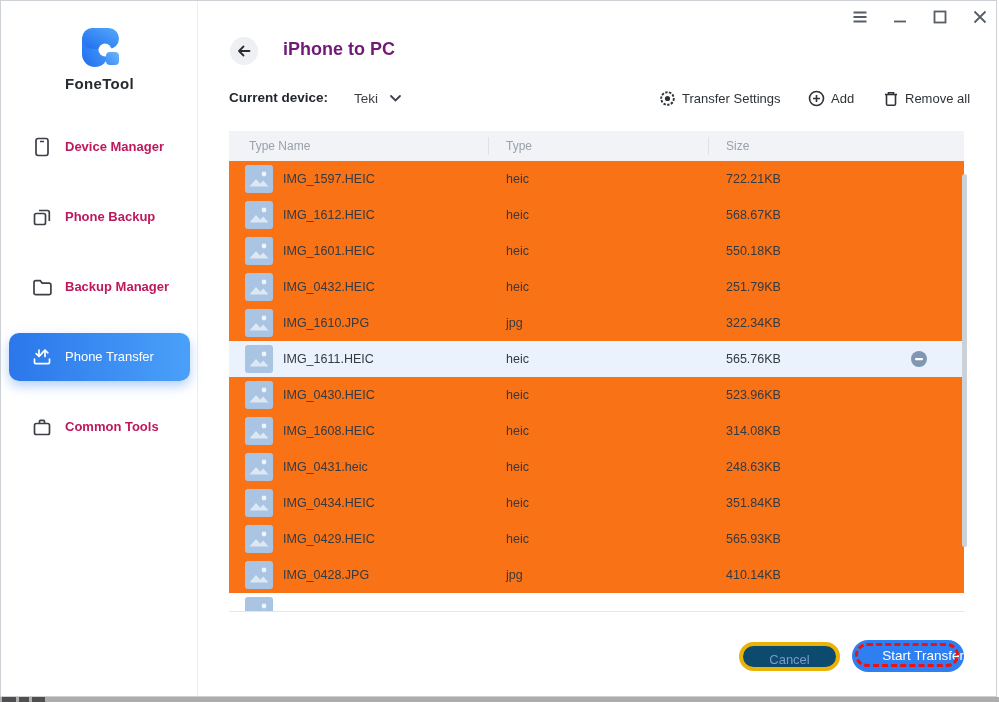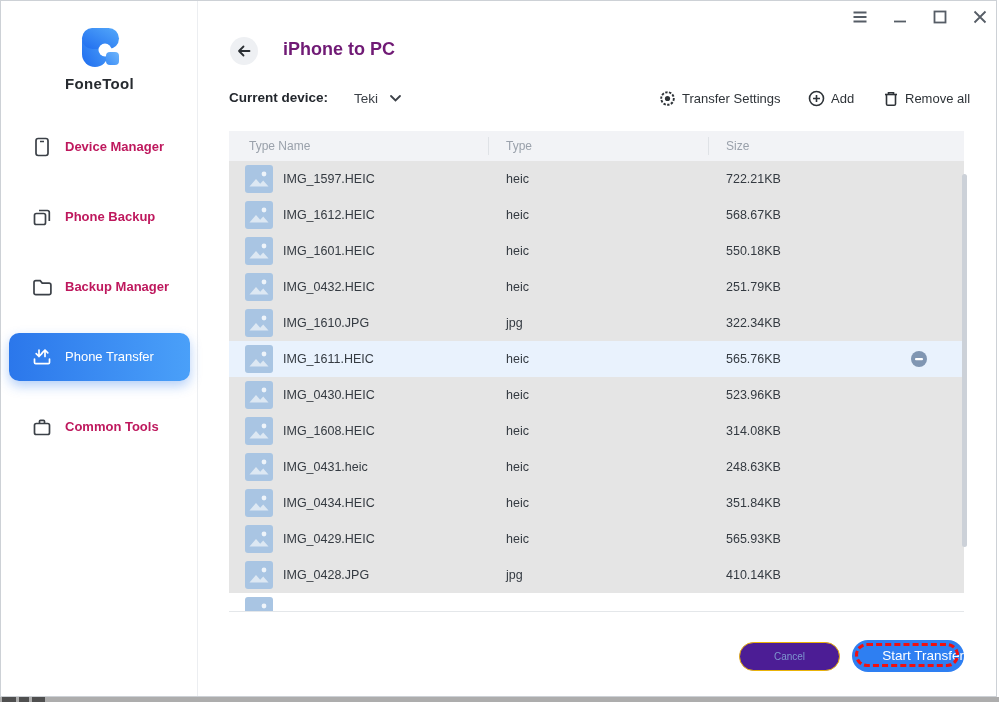--- a/index.html
+++ b/index.html
@@ -32,36 +32,36 @@
   .action { position:absolute; top:88px; height:18px; display:flex; align-items:center; gap:6px; cursor:pointer; }
   .action span { font-size:13px; color:#2e3338; white-space:nowrap; }
   #action-settings { left:658px; } #action-add { left:807px; } #action-remove { left:882px; }
 
   
   #table-header { position:absolute; left:228px; top:130px; width:735px; height:30px; background:#f2f3f6; }
   #table-header .col { position:absolute; top:0; height:30px; line-height:30px; font-size:12px; color:#9aa1ab; }
   .hdiv { position:absolute; top:6px; width:1px; height:18px; background:#dfe2e6; }
 
   #file-list { position:absolute; left:228px; top:160px; width:735px; height:450px; overflow:hidden; }
-  .row { position:relative; width:735px; height:36px; background:#e5e5e5; }
+  .row { position:relative; width:735px; height:36px; background:#f97316; }
   .row.selected { background:#e9f2fd; }
   .thumb { position:absolute; left:16px; top:4px; width:28px; height:28px; }
   .fname { position:absolute; left:54px; top:50%; transform:translateY(-50%); font-size:12.5px; color:#343a41; }
   .ftype { position:absolute; left:277px; top:50%; transform:translateY(-50%); font-size:12.5px; color:#343a41; }
   .fsize { position:absolute; left:497px; top:50%; transform:translateY(-50%); font-size:12.5px; color:#343a41; }
   .remove-one { position:absolute; right:37px; top:10px; width:16px; height:16px; visibility:hidden; cursor:pointer; }
   .row.selected .remove-one { visibility:visible; }
   .partial-thumb { position:absolute; left:16px; top:436px; width:28px; height:28px; }
 
   #scrollbar { position:absolute; left:961px; top:173px; width:5px; height:373px; background:#ccd1d8; border-radius:3px; cursor:pointer; }
 
   #footer-sep { position:absolute; left:228px; top:610px; width:735px; height:1px; background:#e4e7ea; }
 
   
-  #cancel-btn { position:absolute; left:738px; top:641px; width:101px; height:29px; border-radius:15px; background:#4c1d95; border:1px solid #eab308; color:#7e97cf; font-size:10px; text-align:center; line-height:27px; cursor:pointer; }
+  #cancel-btn { position:absolute; left:738px; top:641px; width:101px; height:29px; border-radius:15px; background:#0c4a6e; border:4px solid #eab308; color:#7e97cf; font-size:13px; text-align:center; line-height:27px; cursor:pointer; }
   #start-btn { position:absolute; left:851px; top:639px; width:112px; height:32px; border-radius:16px; background:#2e7ff2; color:#fff; font-size:13.5px; text-align:right; line-height:32px; cursor:pointer; }
   #start-annotation { position:absolute; left:3px; top:3px; width:104px; height:24px; border:3px dashed #ef1111; border-radius:12px; pointer-events:none; }
 
   
   #bottom-strip { position:absolute; left:0; top:697px; width:999px; height:5px; background:#adadad; }
   #bottom-strip i { position:absolute; top:0; height:5px; background:#4f4f4f; }
 </style>
 </head>
 <body>
 

